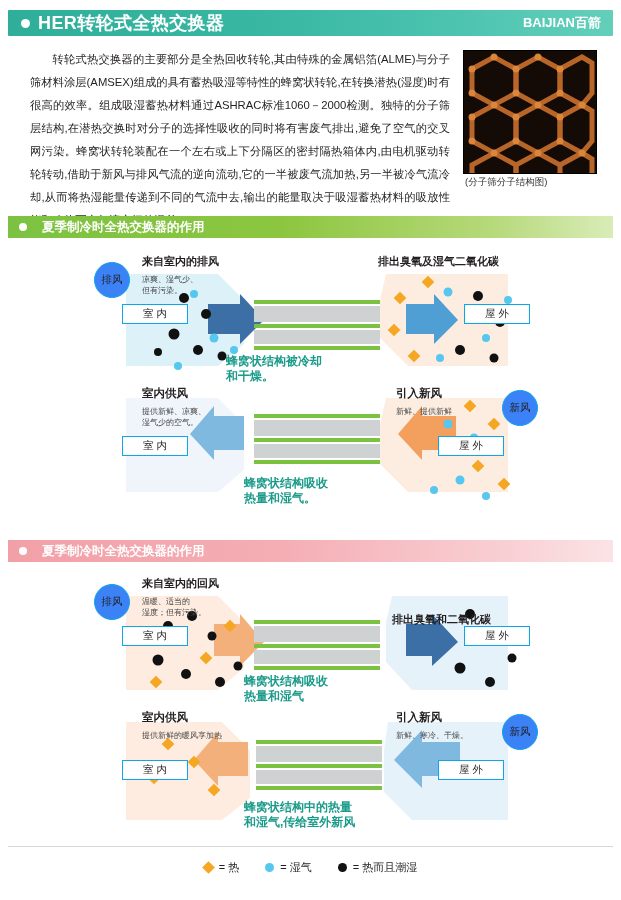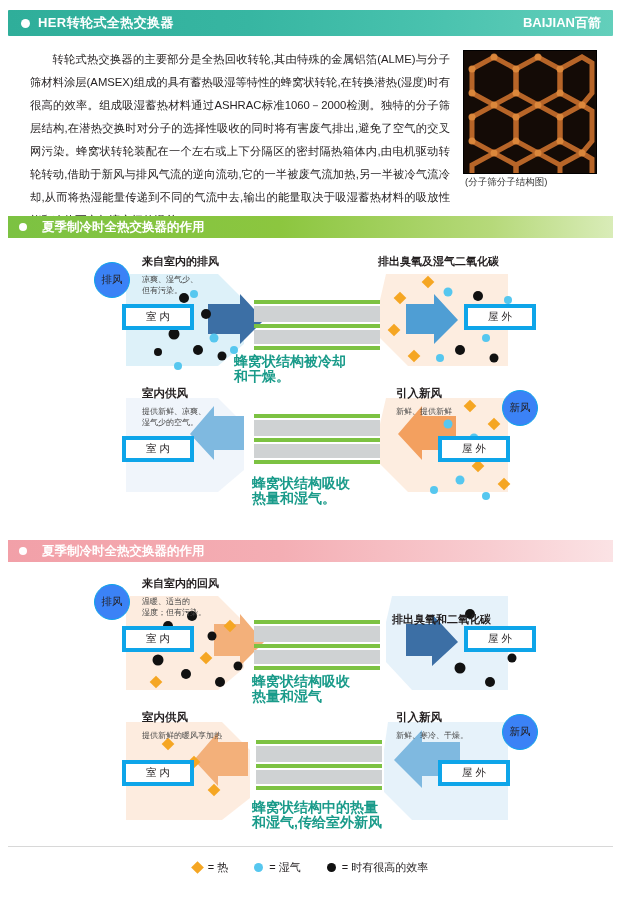--- a/index.html
+++ b/index.html
@@ -39,21 +39,21 @@
     width: 9px;
     height: 9px;
     border-radius: 50%;
     background: #ffffff;
     margin-left: 13px;
     margin-right: 8px;
     flex: 0 0 auto;
   }
   .header-title {
     color: #ffffff;
-    font-size: 13px;
+    font-size: 18px;
     font-weight: bold;
     letter-spacing: 0.4px;
   }
   .header-brand {
     position: absolute;
     right: 12px;
     top: 4px;
     color: #ffffff;
     font-size: 13px;
     font-weight: bold;
@@ -154,24 +154,24 @@
     color: #231f20;
     white-space: nowrap;
   }
   .lbl.small {
     font-size: 8px;
     line-height: 11px;
     color: #444;
     white-space: normal;
   }
   .lbl.bold { font-weight: bold; }
-  .lbl.teal { color: #1a9b8a; font-weight: bold; font-size: 14px; line-height: 15px; white-space: normal; margin-left: 8px;}
+  .lbl.teal { color: #1a9b8a; font-weight: bold; font-size: 12px; line-height: 15px; white-space: normal;}
   .box-label {
     position: absolute;
-    border: 4px solid #0ea5e9;
+    border: 1px solid #0ea5e9;
     background: #ffffff;
     font-size: 10.5px;
     padding: 2px 7px;
     text-align: center;
     color: #231f20;
   }
   .round-label {
     position: absolute;
     border: 1px solid #0ea5e9;
     border-radius: 50%;
@@ -509,17 +509,17 @@
     <span class="legend-item">
       <span class="diamond"></span>
       <span>= 热</span>
     </span>
     <span class="legend-item">
       <span class="dot-blue"></span>
       <span>= 湿气</span>
     </span>
     <span class="legend-item">
       <span class="dot-black"></span>
-      <span>= 时有很高的效率</span>
+      <span>= 热而且潮湿</span>
     </span>
   </div>
 
 </div>
 
 </body></html>

